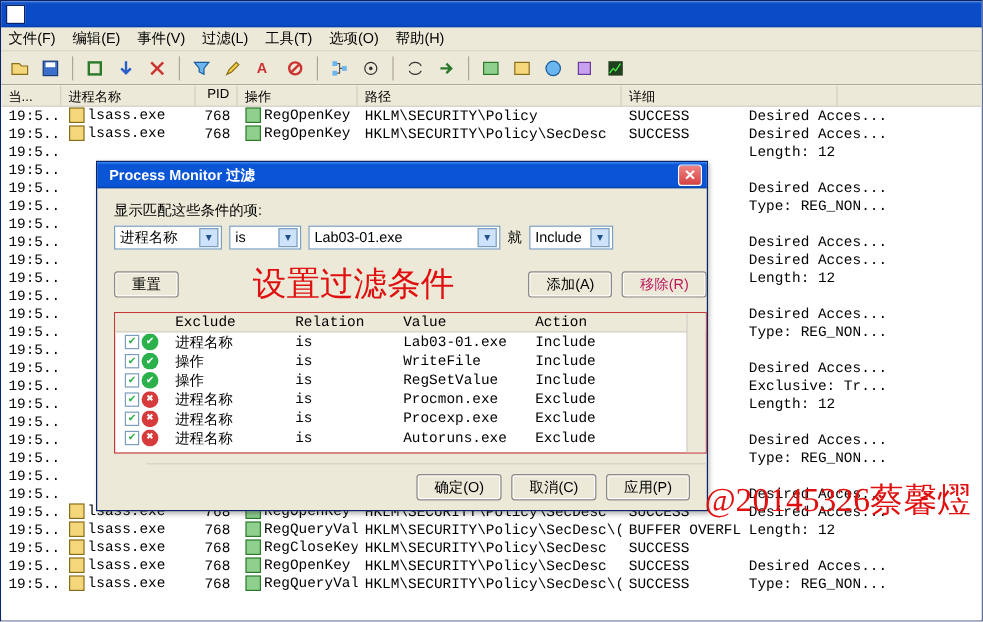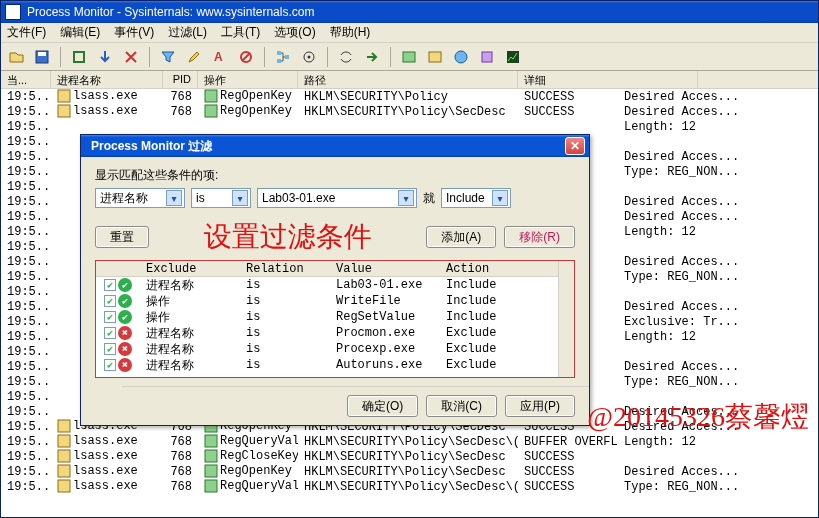--- a/index.html
+++ b/index.html
@@ -131,21 +131,21 @@
 .close-btn {
   width: 20px; height: 18px;
   background: linear-gradient(#f08585,#d74040);
   border: 1px solid #fff;
   border-radius: 3px;
   color: #fff; display: flex; align-items: center; justify-content: center;
   font-weight: bold;
 }
 .dlg-body {
   flex: 1;
-  padding: 10px 14px 8px 14px;
+  padding: 10px 0 8px 14px;
   display: flex; flex-direction: column; gap: 4px;
 }
 .dlg-label { font-size: 12px; }
 .dlg-row1 {
   display: flex; gap: 6px; align-items: center;
 }
 .combo {
   height: 20px;
   border: 1px solid #7b9ebd;
   background: #fff;
@@ -217,21 +217,20 @@
 }
 .combo .cb-arrow::before { content:"▾"; color:#25528f; font-size:10px;}
 </style>
 </head>
 <body>
 
 <div class="main-window">
 
   <div class="titlebar">
     <span class="icon16"></span>
-    <span>Process Monitor - Sysinternals: www.sysinternals.com</span>
   </div>
 
   <div class="menubar">
     <span>文件(F)</span>
     <span>编辑(E)</span>
     <span>事件(V)</span>
     <span>过滤(L)</span>
     <span>工具(T)</span>
     <span>选项(O)</span>
     <span>帮助(H)</span>

